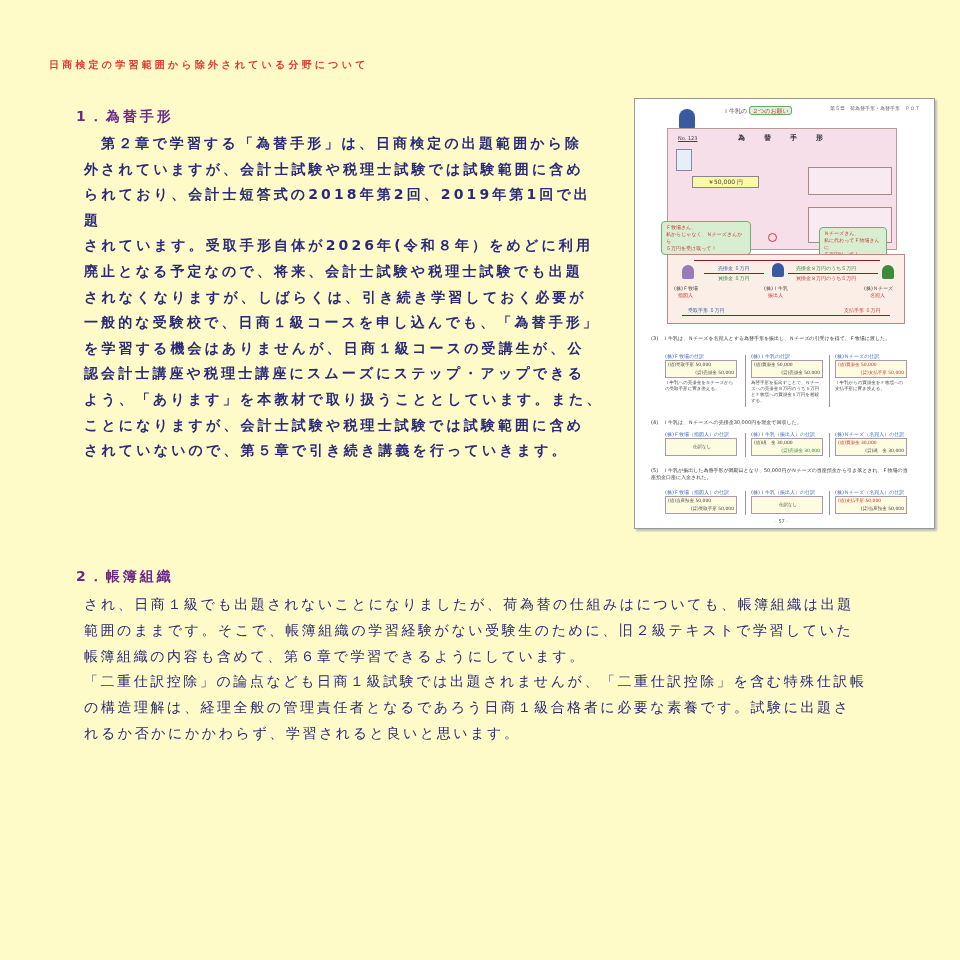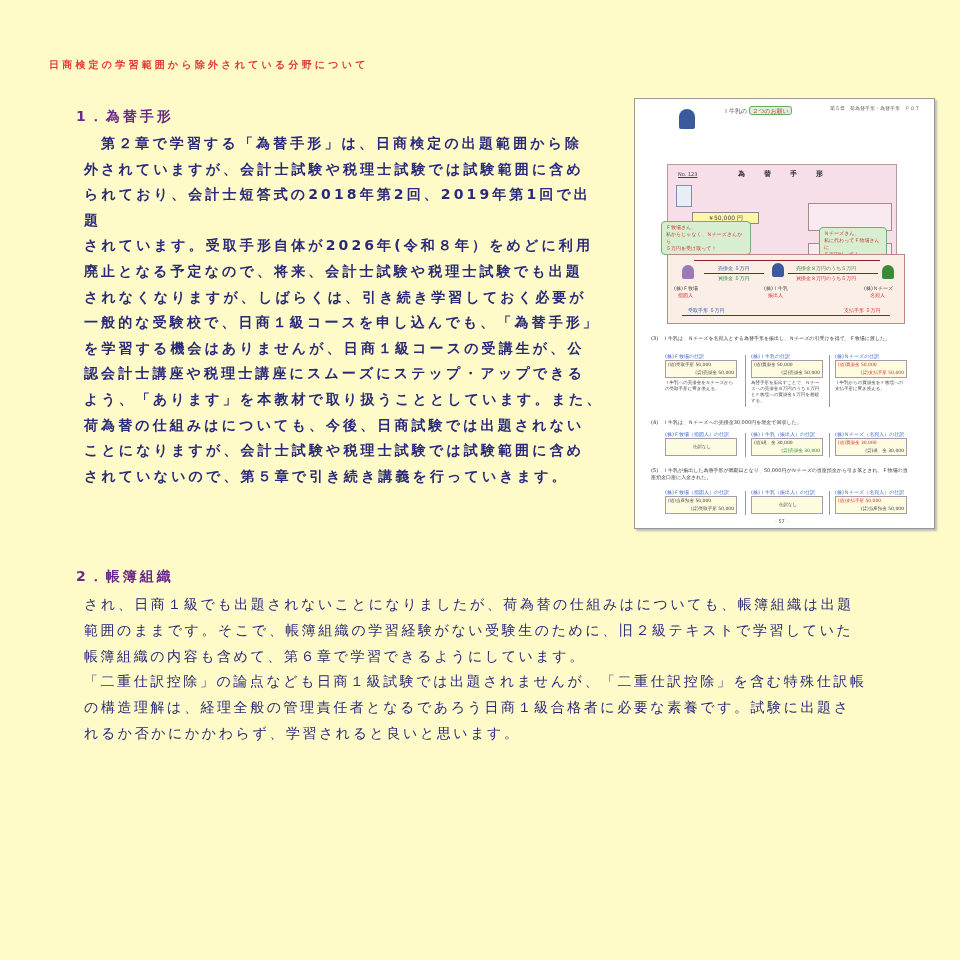--- a/index.html
+++ b/index.html
@@ -22,21 +22,21 @@
   .s2 { font-size:14px; letter-spacing:2.55px; line-height:25.8px; }
   
   .page {
     position:absolute; left:634px; top:98px; width:299px; height:429px;
     background:#fff; border:1px solid #999; box-shadow:2px 2px 2px #bbb;
     font-size:5px; color:#444; overflow:hidden;
   }
   .page .hdr { position:absolute; right:14px; top:6px; font-size:5px; color:#666; }
   .page .bill {
     position:absolute; left:32px; top:29px; width:228px; height:120px;
-    background:#f6dfe9; border:1px solid #b99;margin-top:36px;
+    background:#f6dfe9; border:1px solid #b99;
   }
   .page .bill .ttl { position:absolute; left:70px; top:4px; font-size:7px; font-weight:bold; letter-spacing:6px; color:#333; }
   .page .bill .amount { position:absolute; left:24px; top:47px; width:65px; height:10px; background:#fdf8a8; border:1px solid #888; font-size:6px; text-align:center; line-height:10px; }
   .page .bill .box { position:absolute; border:1px solid #a88; background:#f8eaf0; }
   .page .toptag { position:absolute; left:86px; top:8px; font-size:6px; }
   .page .toptag span { border:1px solid #6a6; border-radius:3px; background:#dff0df; color:#c33; padding:0 2px; }
   .page .bubble {
     position:absolute; background:#d8eed0; border:1px solid #7a7; border-radius:4px;
     color:#c33; font-size:5px; line-height:7px; padding:2px 4px;
   }
@@ -65,21 +65,20 @@
   <p>　第２章で学習する「為替手形」は、日商検定の出題範囲から除</p>
   <p>外されていますが、会計士試験や税理士試験では試験範囲に含め</p>
   <p>られており、会計士短答式の2018年第2回、2019年第1回で出題</p>
   <p>されています。受取手形自体が2026年(令和８年）をめどに利用</p>
   <p>廃止となる予定なので、将来、会計士試験や税理士試験でも出題</p>
   <p>されなくなりますが、しばらくは、引き続き学習しておく必要が</p>
   <p> 一般的な受験校で、日商１級コースを申し込んでも、「為替手形」</p>
   <p>を学習する機会はありませんが、日商１級コースの受講生が、公</p>
   <p>認会計士講座や税理士講座にスムーズにステップ・アップできる</p>
   <p>よう、「あります」を本教材で取り扱うこととしています。また、</p>
-  <p>荷為替の仕組みはについても、今後、日商試験では出題されない</p>
   <p>ことになりますが、会計士試験や税理士試験では試験範囲に含め</p>
   <p>されていないので、第５章で引き続き講義を行っていきます。</p>
 </div>
 
 <div class="page">
   <div class="hdr">第５章　荷為替手形・為替手形　ＰＯＴ</div>
   <div style="position:absolute;left:44px;top:10px;width:16px;height:20px;background:#3a5aa0;border-radius:8px 8px 2px 2px;"></div>
   <div class="toptag"><span style="border:none;background:none;color:#444;">Ｉ牛乳の</span><span>２つのお願い</span></div>
   <div class="bill">
     <div style="position:absolute;left:10px;top:6px;font-size:5px;text-decoration:underline;">No. 123</div>

